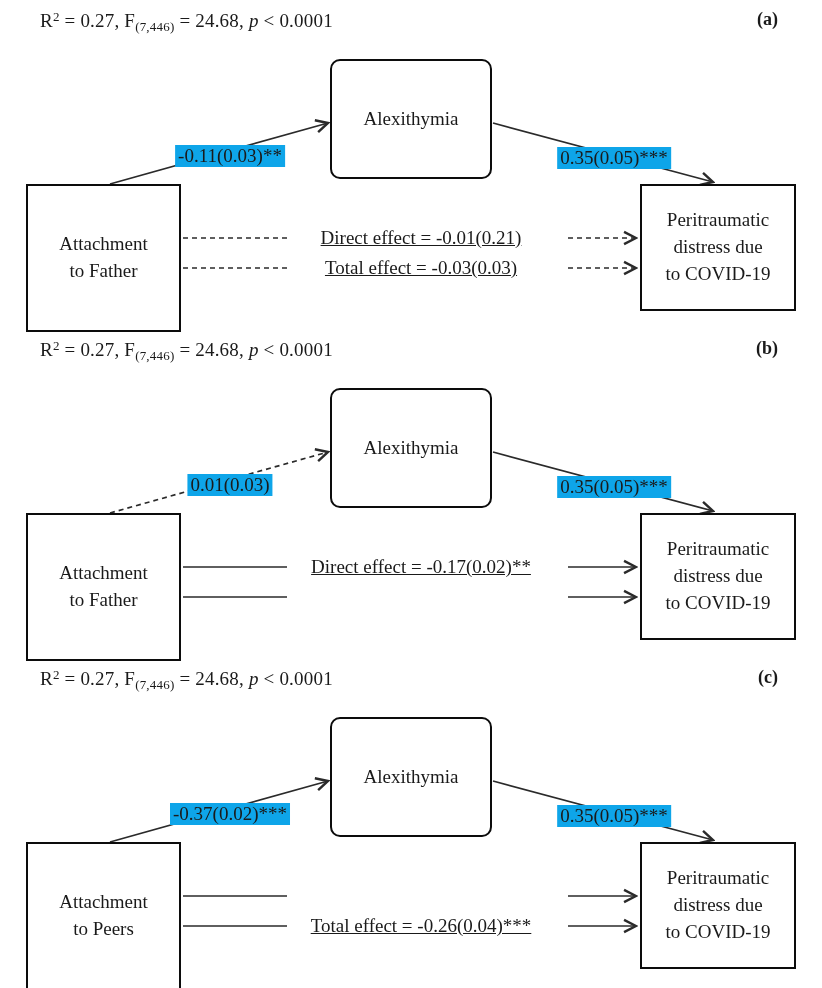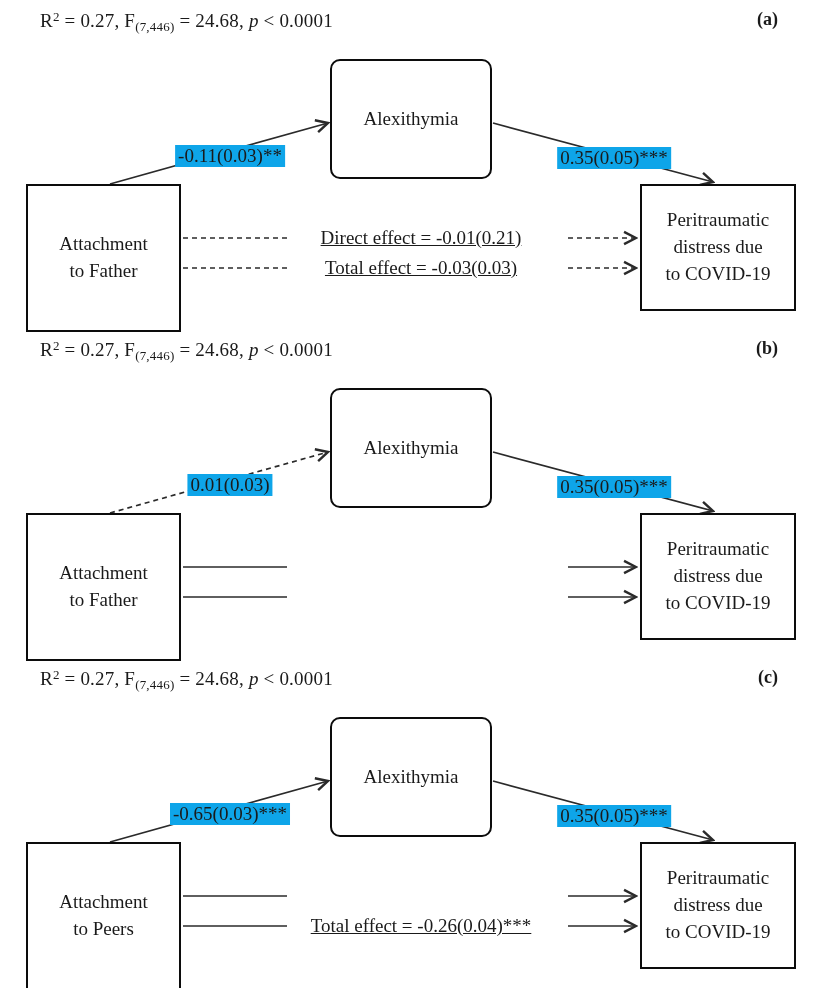--- a/index.html
+++ b/index.html
@@ -125,20 +125,21 @@
       <span>to Father</span>
     </div>
     <div class="box outcome">
       <span>Peritraumatic</span>
       <span>distress due</span>
       <span>to COVID-19</span>
     </div>
 
     <span class="coef coef-a">0.01(0.03)</span>
     <span class="coef coef-b">0.35(0.05)***</span>
+    <span class="effect effect-direct">Direct effect = -0.17(0.02)**</span>
   </section>
 
   <section class="panel">
     <div class="stats"><span>R</span><sup>2</sup><span> = 0.27, F</span><sub>(7,446)</sub><span> = 24.68, </span><i>p</i><span> &lt; 0.0001</span></div>
     <div class="panel-letter">(c)</div>
 
     <svg class="lines" viewBox="0 0 822 329">
       <line x1="110" y1="184" x2="328" y2="123" marker-end="url(#arr)" class="ln"></line>
       <line x1="493" y1="123" x2="713" y2="182" marker-end="url(#arr)" class="ln"></line>
       <line x1="183" y1="238" x2="287" y2="238" class="ln"></line>
@@ -153,18 +154,18 @@
     <div class="box predictor">
       <span>Attachment</span>
       <span>to Peers</span>
     </div>
     <div class="box outcome">
       <span>Peritraumatic</span>
       <span>distress due</span>
       <span>to COVID-19</span>
     </div>
 
-    <span class="coef coef-a">-0.65(0.03)***</span>
+    <span class="coef coef-a">-0.37(0.02)***</span>
     <span class="coef coef-b">0.35(0.05)***</span>
     <span class="effect effect-total">Total effect = -0.26(0.04)***</span>
   </section>
 
 </div>
 
 </body></html>

